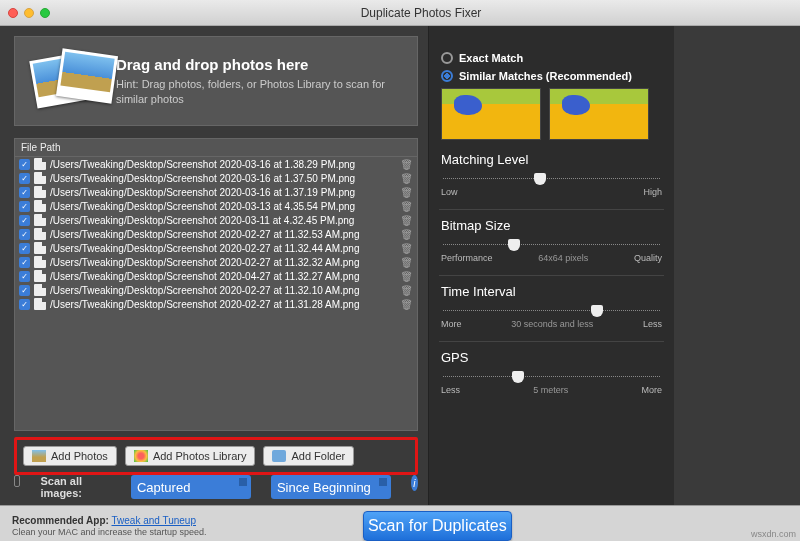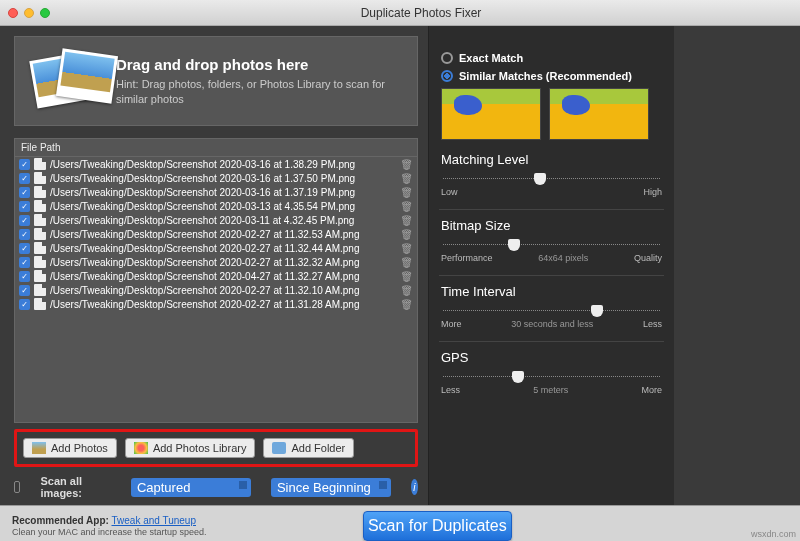--- a/index.html
+++ b/index.html
@@ -52,21 +52,21 @@
   .fileicon::after{content:"";position:absolute;right:0;top:0;width:4px;height:4px;background:#555;}
   .trash{margin-left:auto;color:#aaa;font-size:10px;}
   
   .addbar{border:3px solid #e01515;padding:6px;margin-top:6px;display:flex;gap:8px;border-radius:2px;}
   .addbtn{background:#ececec;color:#333;border:1px solid #999;border-radius:3px;padding:3px 8px;font-size:11px;display:flex;align-items:center;gap:5px;cursor:pointer;}
   .addbtn .ico{width:14px;height:12px;display:inline-block;}
   .ico-photo{background:linear-gradient(#7ec0ee,#c0a050 60%);}
   .ico-lib{background:radial-gradient(circle,#fc605c 30%,#fdbc40 60%,#34c749);}
   .ico-folder{background:#6fa8dc;border-radius:2px;}
   
-  .scanrow{display:flex;align-items:center;gap:20px;margin-top:8px;font-size:11px;}
+  .scanrow{display:flex;gap:20px;font-size:11px;}
   .scanrow .chk-e{width:12px;height:12px;border:1px solid #888;border-radius:2px;}
   .sel{background:#3b7dd8;color:#fff;border:none;padding:2px 18px 2px 6px;font-size:13px;border-radius:3px;position:relative;min-width:120px;text-align:left;}
   .sel::after{content:"";position:absolute;right:4px;top:3px;width:8px;height:8px;background:#295fa8;}
   .info{width:16px;height:16px;border-radius:50%;background:#3b7dd8;color:#fff;display:flex;align-items:center;justify-content:center;font-size:10px;font-style:italic;}
   
   .radio-row{display:flex;align-items:center;gap:6px;margin-bottom:6px;color:#fff;font-size:11px;}
   .radio{width:12px;height:12px;border-radius:50%;border:2px solid #999;}
   .radio.on{border-color:#3b7dd8;background:radial-gradient(circle,#3b7dd8 45%,transparent 50%);}
   .thumbs{display:flex;gap:8px;margin:6px 0 12px;}
   .thumb{width:100px;height:52px;background:linear-gradient(#a8c83c 30%,#f2b60f 30%);position:relative;border:1px solid #444;}

